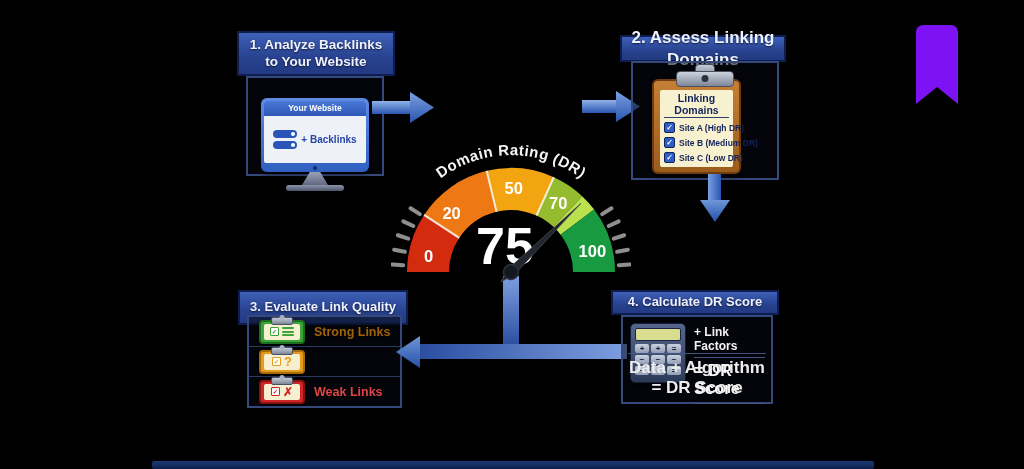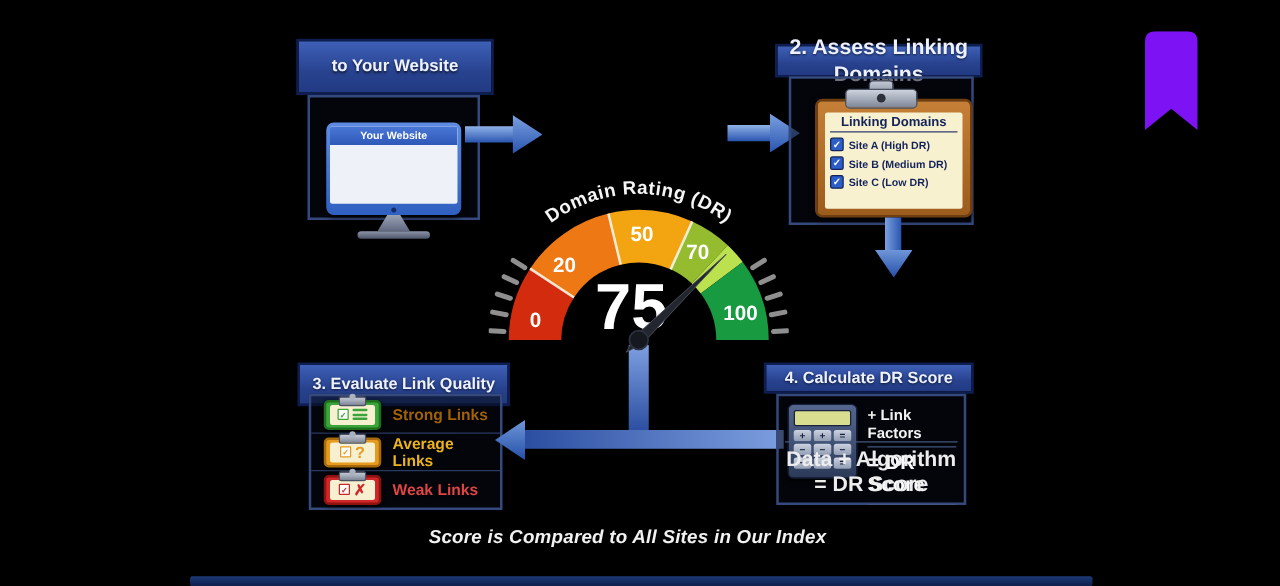--- a/index.html
+++ b/index.html
@@ -50,21 +50,21 @@
   
   .clipwrap{position:absolute;left:50%;top:16px;transform:translateX(-50%);width:106px;}
   .clip-metal{position:absolute;left:50%;top:-8px;transform:translateX(-50%);width:56px;height:14px;
     border-radius:4px;background:linear-gradient(180deg,#cdd3de,#7e8696);z-index:2;
     border:1px solid #4a5161;}
   .clip-knob{position:absolute;left:50%;top:-15px;transform:translateX(-50%);width:18px;height:10px;
     border-radius:4px 4px 0 0;background:linear-gradient(180deg,#c4cad6,#8a92a2);z-index:1;
     border:1px solid #4a5161;}
   .clip-hole{position:absolute;left:50%;top:-4px;transform:translateX(-50%);width:7px;height:7px;
     border-radius:50%;background:#2c313c;z-index:3;}
-  .board{width:126px;height:95px;border-radius:6px;border:2px solid #6e3d10;box-sizing:border-box;
+  .board{width:89px;height:95px;border-radius:6px;border:2px solid #6e3d10;box-sizing:border-box;
     background:linear-gradient(180deg,#c67f36,#9c5c1c);padding:9px 6px 5px;
     box-shadow:0 2px 5px rgba(0,0,0,.7);}
   .paper{width:100%;height:100%;background:#f8f1cf;border-radius:2px;box-sizing:border-box;
     padding:2px 4px;}
   .paper-title{font-size:10.5px;font-weight:bold;color:#13235a;text-align:center;
     border-bottom:1.5px solid #303e6e;padding-bottom:1px;margin-bottom:4px;}
   .ld-item{display:flex;align-items:center;gap:4px;margin-bottom:4px;}
   .cbox{width:11px;height:11px;border-radius:2px;background:#2d5ec8;border:1.5px solid #13235a;
     color:#fff;font-size:8px;font-weight:bold;display:flex;align-items:center;justify-content:center;
     box-sizing:border-box;flex:0 0 auto;}
@@ -131,27 +131,35 @@
   .bookmark{position:absolute;left:910px;top:25px;width:54px;height:81px;}
   .bottom-bar{position:absolute;left:152px;top:461px;width:722px;height:8px;border-radius:2px;
     background:linear-gradient(180deg,#1c3a76,#0d1f4c);}
 </style>
 </head>
 <body>
 
 <div class="stage">
 
   <div class="banner banner-1">
+    <span>1. Analyze Backlinks</span>
     <span>to Your Website</span>
   </div>
   <div class="panel panel-1">
     <div class="monitor">
       <div class="mon-frame">
         <div class="mon-screen">
           <div class="mon-head">Your Website</div>
+          <div class="mon-body">
+            <div class="toggles">
+              <div class="toggle"></div>
+              <div class="toggle"></div>
+            </div>
+            <span class="backlinks-label">+ Backlinks</span>
+          </div>
         </div>
         <div class="mon-dot"></div>
       </div>
       <div class="mon-stand"></div>
       <div class="mon-base"></div>
     </div>
   </div>
 
   <div>
     <div class="arr-shaft-h" style="left:372px;top:101px;width:40px;height:13px;"></div>
@@ -254,21 +262,20 @@
           <span class="q-label" style="color: #a16207;">Strong Links</span>
         </div>
         <div class="q-row">
           <div class="mini-clip" style="background: rgb(229, 155, 30); border-color: rgb(168, 106, 10);">
             <div class="mini-tab"></div>
             <div class="mini-paper">
               <span class="mcb" style="border-color: rgb(229, 155, 30); color: rgb(229, 155, 30);">✓</span>
               <span class="mq" style="color: rgb(229, 155, 30);">?</span>
             </div>
           </div>
-          <span class="q-label" style="color: rgb(236, 179, 27);">Average Links</span>
         </div>
         <div class="q-row">
           <div class="mini-clip" style="background: rgb(207, 39, 39); border-color: rgb(142, 18, 18);">
             <div class="mini-tab"></div>
             <div class="mini-paper">
               <span class="mcb" style="border-color: rgb(207, 39, 39); color: rgb(207, 39, 39);">✓</span>
               <span class="mx" style="color: rgb(207, 39, 39);">✗</span>
             </div>
           </div>
           <span class="q-label" style="color: rgb(224, 68, 68);">Weak Links</span>
@@ -296,21 +303,20 @@
           </div>
       </div>
       <div class="c4-right">
         <div class="c4-line1">+ Link Factors</div>
         <div class="c4-line2">= DR Score</div>
       </div>
     </div>
     <div class="c4-footer">Data + Algorithm = DR Score</div>
   </div>
 
-  <div class="caption">Score is Compared to All Sites in Our Index</div>
 
   <svg class="bookmark" viewBox="0 0 54 81">
     <path d="M6 8 Q6 0 14 0 L40 0 Q48 0 48 8 L48 79 L27 62 L6 79 Z" fill="#7d12f5"></path>
   </svg>
 
   <div class="bottom-bar"></div>
 
 </div>
 
 </body></html>

